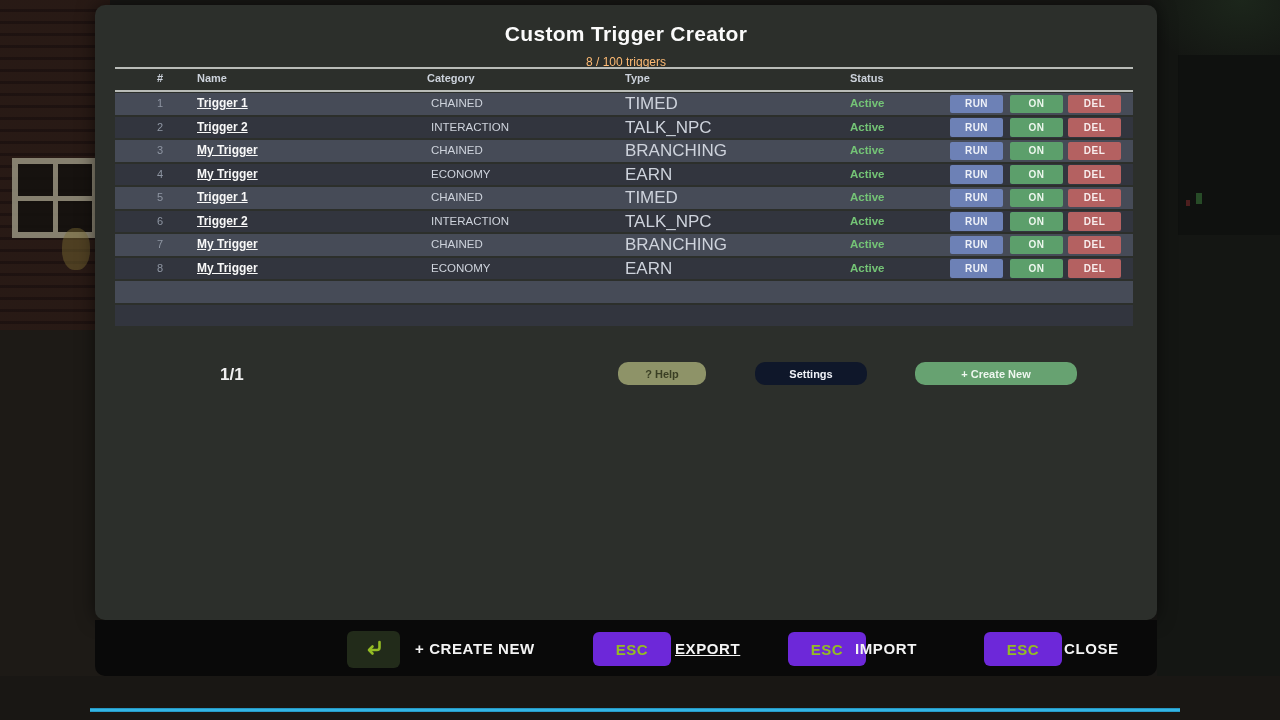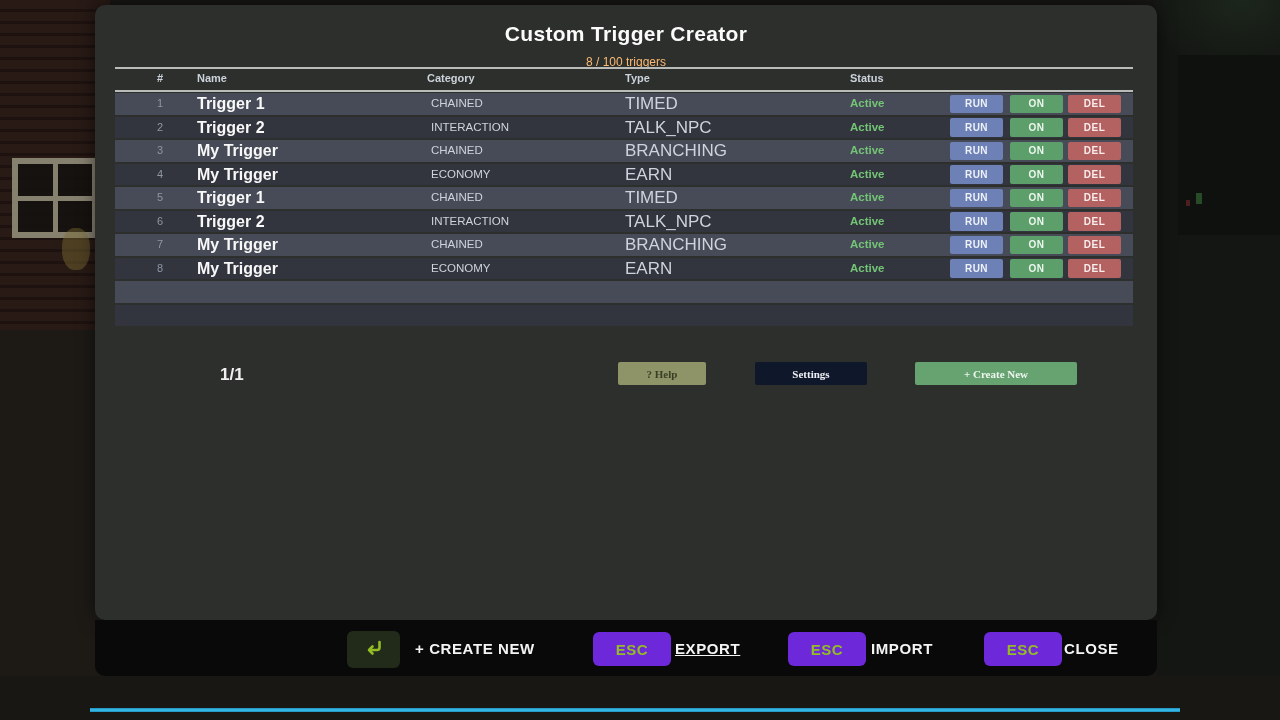--- a/index.html
+++ b/index.html
@@ -44,54 +44,54 @@
   .hc-cat { left:312px;text-align:center; }
   .hc-type { left:510px; }
   .hc-status { left:735px; }
 
   .tbody { position:absolute; left:20px; top:88px; width:1018px; }
   .trow { position:relative; width:1018px; height:21.5px; margin-bottom:2px; }
   .trow:nth-child(odd) { background:#464b57; }
   .trow:nth-child(even) { background:#32353e; }
   .trow .cell { position:absolute; top:0; height:21.5px; line-height:21.5px; white-space:nowrap; }
   .c-num { left:20px; width:50px; text-align:center; color:#8f96a3; font-size:11px; }
-  .c-name { left:82px; color:#f8f8f8; font-size:16px; font-weight:bold; }
+  .c-name { left:82px; color:#f8f8f8; font-size:12px; font-weight:bold;text-decoration:underline; }
   .c-cat { left:316px; color:#ced3dc; font-size:11.5px; }
   .c-type { left:510px; color:#ced3dc; font-size:17px; }
   .c-status { left:735px; color:#74c476; font-size:11.5px; font-weight:600; }
   .row-btn { position:absolute; top:1.5px; width:53px; height:18.5px; border:none; border-radius:2px;
     font-family:"Liberation Sans", sans-serif; font-size:10px; font-weight:bold; cursor:pointer; letter-spacing:.5px; }
   .row-btn.run { left:835px; background:#6d81b6; color:#eef1f8; }
   .row-btn.on  { left:895px; background:#5c9f6b; color:#edf7ee; }
   .row-btn.del { left:953px; background:#b46161; color:#f8eded; }
 
   .pagination { position:absolute; left:125px; top:360px; width:80px; color:#f0f0f0; font-size:17px; font-weight:600; }
 
-  .panel-btn { position:absolute; top:357px; height:23px; border:none; border-radius:2px;
-    font-family:Liberation Serif, serif; font-size:11px; font-weight:bold; cursor:pointer; }
+  .panel-btn { position:absolute; top:357px; height:23px; border:none; border-radius:10px;
+    font-family:Liberation Sans, sans-serif; font-size:11px; font-weight:bold; cursor:pointer; }
   .btn-help { left:523px; width:88px; background:#8e9368; color:#3a3f24; }
   .btn-settings { left:660px; width:112px; background:#0f172a; color:#f0f2f8; }
   .btn-create { left:820px; width:162px; background:#67a271; color:#eef7ef; }
 
   
   .keybar { position:absolute; left:95px; top:620px; width:1062px; height:56px;
     background:#090909; border-radius:0 0 10px 10px; }
   .keybar .flex-abs { position:absolute; top:0; height:100%; display:flex; align-items:center; }
   .key-btn { position:absolute; border:none; border-radius:6px; cursor:pointer;
     display:flex; align-items:center; justify-content:center;
     font-family:"Liberation Sans", sans-serif; font-weight:bold; }
   .enter-btn { left:252px; top:11px; width:53px; height:37px; background:#222b1a; }
   .esc-btn { top:12px; width:78px; height:34px; background:#6d28d9; color:#94bc24; font-size:15px; letter-spacing:.5px; }
   .esc-export { left:498px; }
   .esc-import { left:693px; }
   .esc-close  { left:889px; }
   .bar-label { color:#f4f4f4; font-size:15px; font-weight:bold; letter-spacing:.6px; }
   .lbl-create { left:320px; }
   .lbl-export { left:580px;text-decoration:underline; }
-  .lbl-import { left:776px;text-align:center; }
+  .lbl-import { left:760px;text-align:center; }
   .lbl-close  { left:969px; }
 
   .progress-line { position:absolute; left:90px; top:708px; width:1090px; height:4px;
     background:linear-gradient(180deg,#1e88b3 0%, #33b5e4 35%, #33b5e4 70%, #1e88b3 100%); }
 </style>
 </head>
 <body>
 
 <div class="stage">
 

